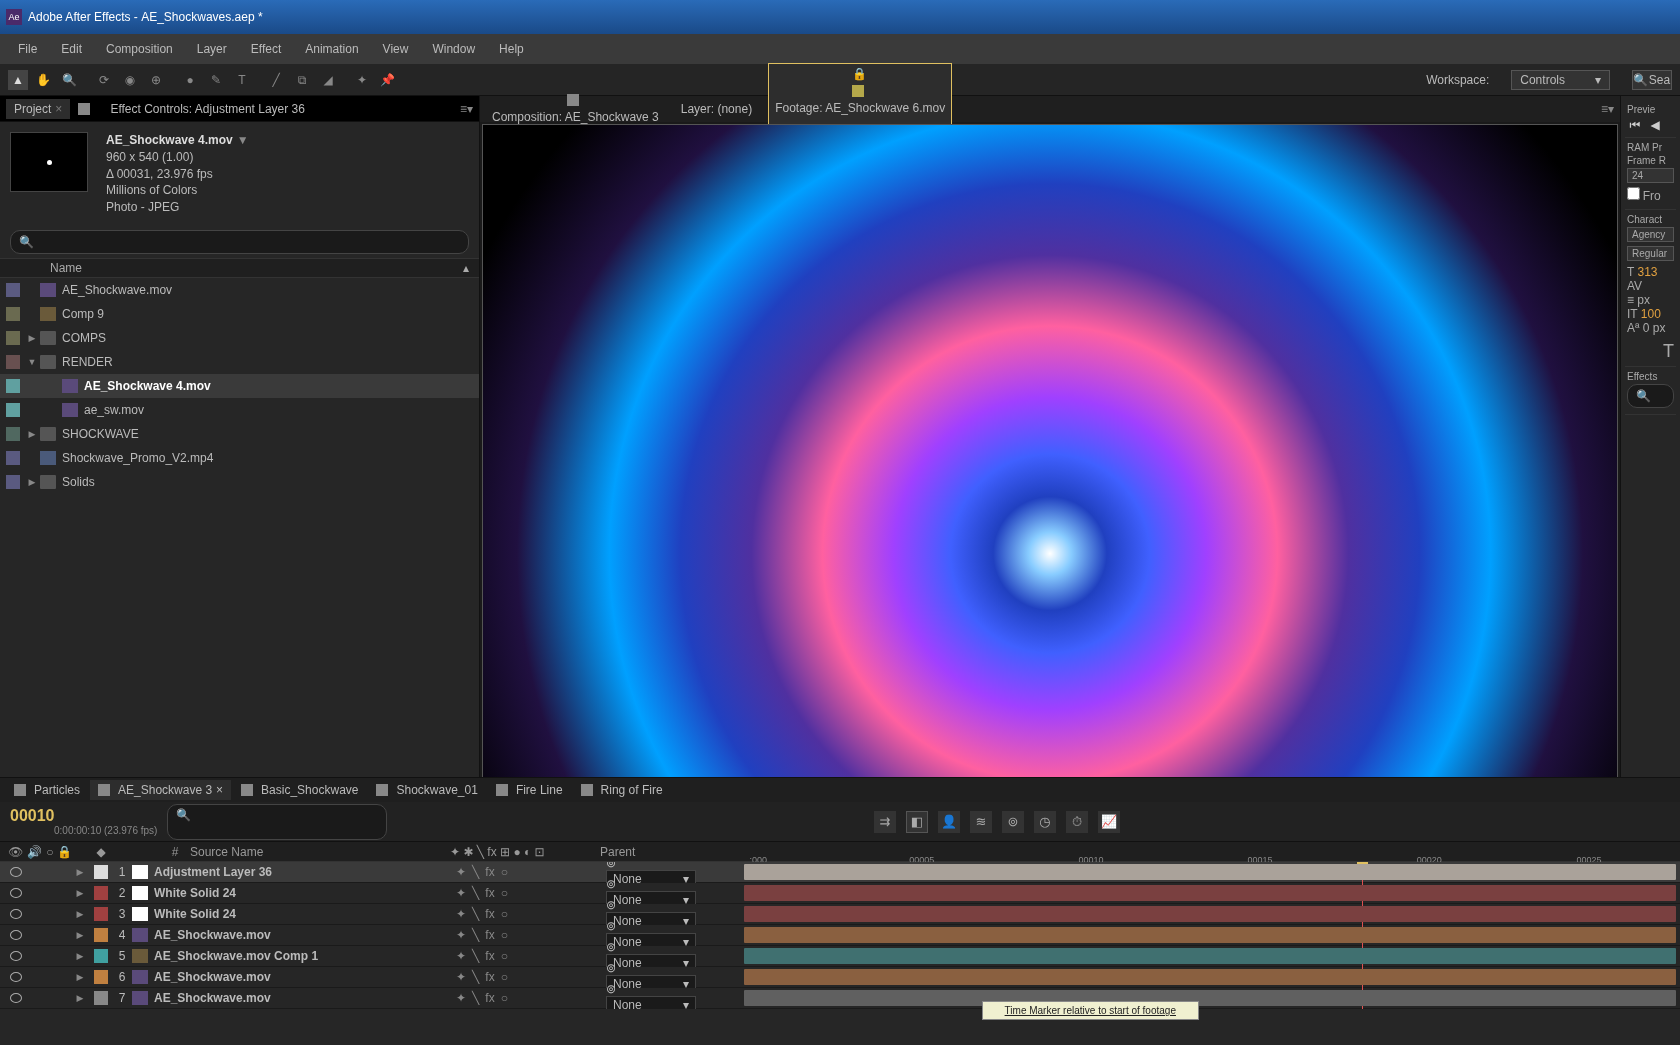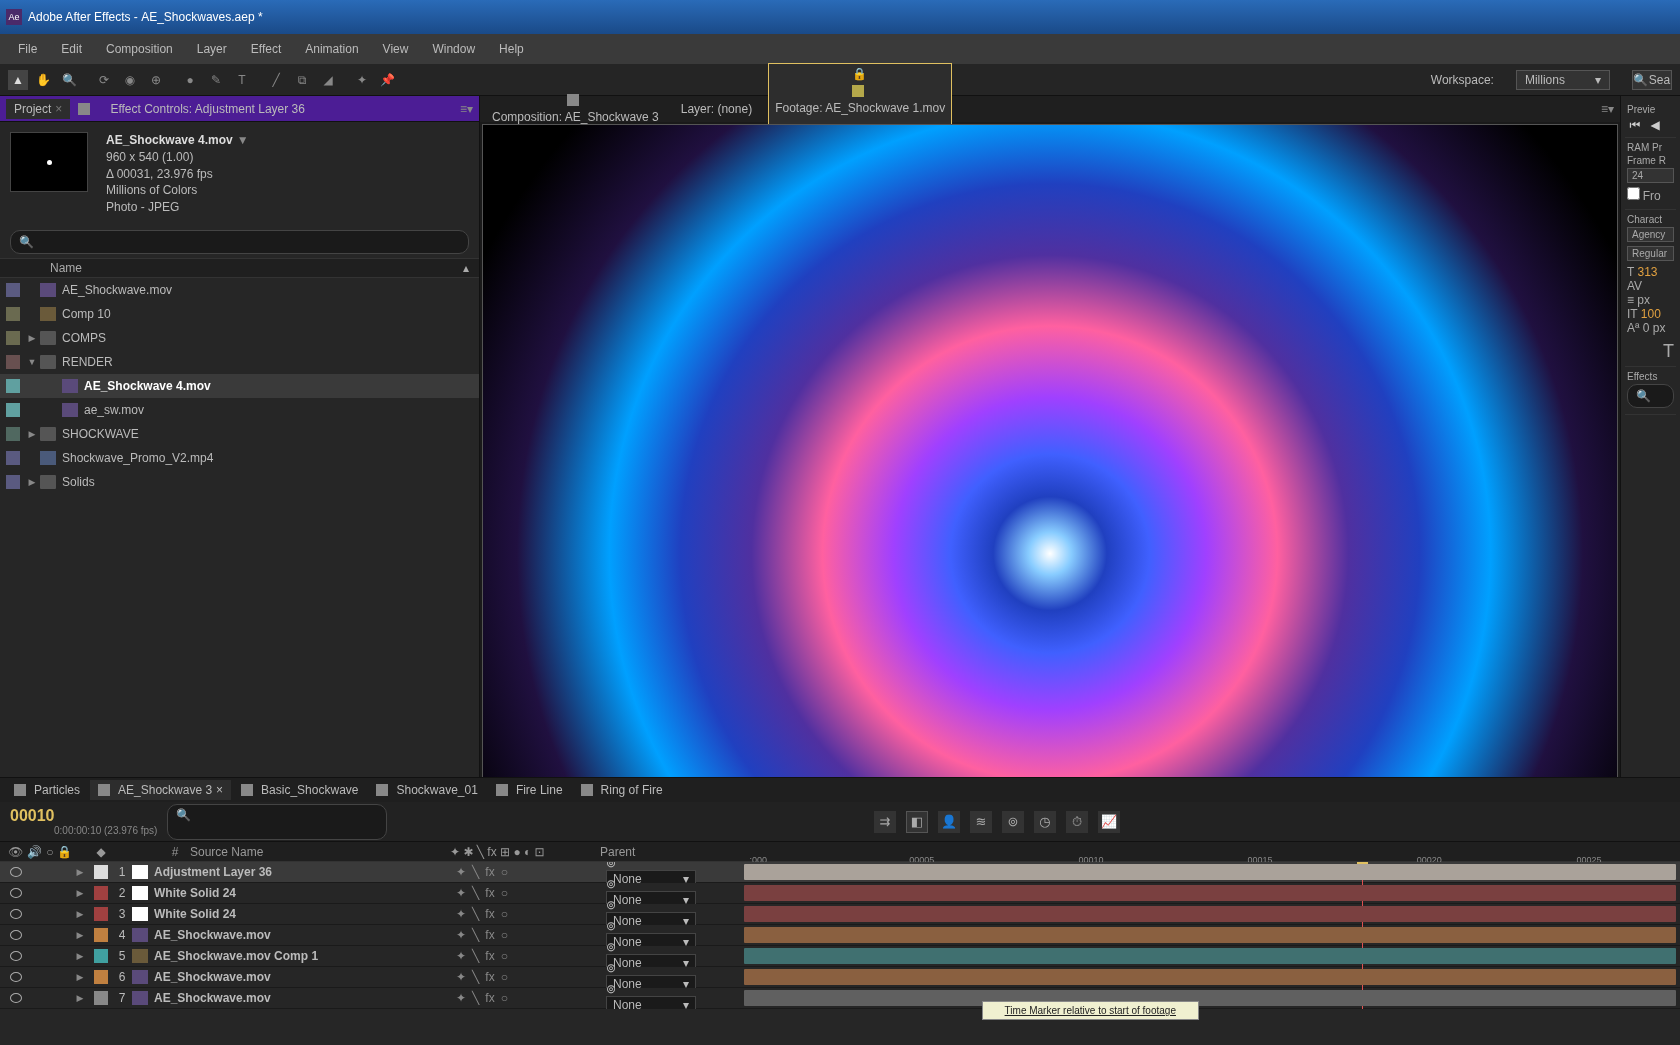--- a/index.html
+++ b/index.html
@@ -14,21 +14,21 @@
 .tool.active { background: #444; color: #ddd; }
 .workspace-group { margin-left: auto; display: flex; align-items: center; gap: 22px; }
 .workspace-drop { background: #333; border: 1px solid #555; padding: 2px 8px; display: flex; align-items: center; gap: 30px; }
 .searchbtn { width: 40px; background: #333; border: 1px solid #555; padding: 2px; display: flex; align-items: center; justify-content: center; }
 
 .main { display: flex; height: calc(100% - 86px); }
 .left-panel { width: 480px; background: #262626; border-right: 1px solid #111; display: flex; flex-direction: column; }
 .center-panel { flex: 1; background: #1a1a1a; display: flex; flex-direction: column; }
 .right-panel { width: 60px; background: #262626; border-left: 1px solid #111; padding: 4px; }
 
-.panel-tabs { height: 26px; background: #4c1d95; display: flex; align-items: center; padding: 0 6px; gap: 8px; border-bottom: 1px solid #111; font-size: 11px; }
+.panel-tabs { height: 26px; background: #000000; display: flex; align-items: center; padding: 0 6px; gap: 8px; border-bottom: 1px solid #111; font-size: 11px; }
 .panel-tab { padding: 3px 8px; cursor: pointer; position: relative; }
 .panel-tab.active { background: #2d2d2d; }
 .panel-tab .close { margin-left: 4px; color: #777; }
 .tab-swatch { width: 12px; height: 12px; background: #888; display: inline-block; margin-right: 4px; vertical-align: middle; }
 .tab-swatch.y { background: #b4a84a; }
 
 .proj-head { padding: 10px; display: flex; gap: 18px; }
 .proj-thumb { width: 78px; height: 60px; background: #000; border: 1px solid #444; display: flex; align-items: center; justify-content: center; }
 .proj-thumb .dot { width: 5px; height: 5px; background: #fff; border-radius: 50%; }
 .proj-info { font-size: 12px; line-height: 1.4; }
@@ -171,21 +171,21 @@
     <span class="tool">⧉</span>
     <span class="tool">◢</span>
   </div>
   <div class="tool-group">
     <span class="tool">✦</span>
     <span class="tool">📌</span>
   </div>
   <div class="workspace-group">
     <span>Workspace:</span>
     <div class="workspace-drop">
-      <span>Millions</span>
+      <span>Controls</span>
         <span>▾</span>
     </div>
     <div class="searchbtn">
       <span>🔍</span>
       <span>Sea</span>
     </div>
   </div>
 </div>
 
 <div class="main">
@@ -223,21 +223,21 @@
     <span class="tree-indent" style="width:0px"></span>
     <span class="tree-tw"></span>
     <span class="tree-icon mov"></span>
     <span>AE_Shockwave.mov</span>
         </div>
         <div class="tree-row">
           <span class="tree-cc c2"></span>
     <span class="tree-indent" style="width:0px"></span>
     <span class="tree-tw"></span>
     <span class="tree-icon comp"></span>
-    <span>Comp 10</span>
+    <span>Comp 9</span>
         </div>
         <div class="tree-row">
           <span class="tree-cc c2"></span>
     <span class="tree-indent" style="width:0px"></span>
     <span class="tree-tw">▶</span>
     <span class="tree-icon folder"></span>
     <span>COMPS</span>
         </div>
         <div class="tree-row">
           <span class="tree-cc c1"></span>
@@ -296,21 +296,21 @@
   <div class="center-panel">
     <div class="viewer-tabs">
       <span class="vtab">
           <span class="tab-swatch"></span>
           <span>Composition: AE_Shockwave 3</span>
         </span>
       <span class="vtab">Layer: (none)</span>
       <span class="vtab active">
         <span>🔒</span>
         <span class="tab-swatch y"></span>
-        <span>Footage: AE_Shockwave 1.mov</span>
+        <span>Footage: AE_Shockwave 6.mov</span>
         <span>▾</span>
         <span class="close">×</span>
       </span>
       <span style="margin-left:auto;color:#888">≡▾</span>
     </div>
     <div class="viewer">
       <div class="shockwave"></div>
     </div>
     <div class="viewer-ruler">
       <div class="ruler-bar"></div>

